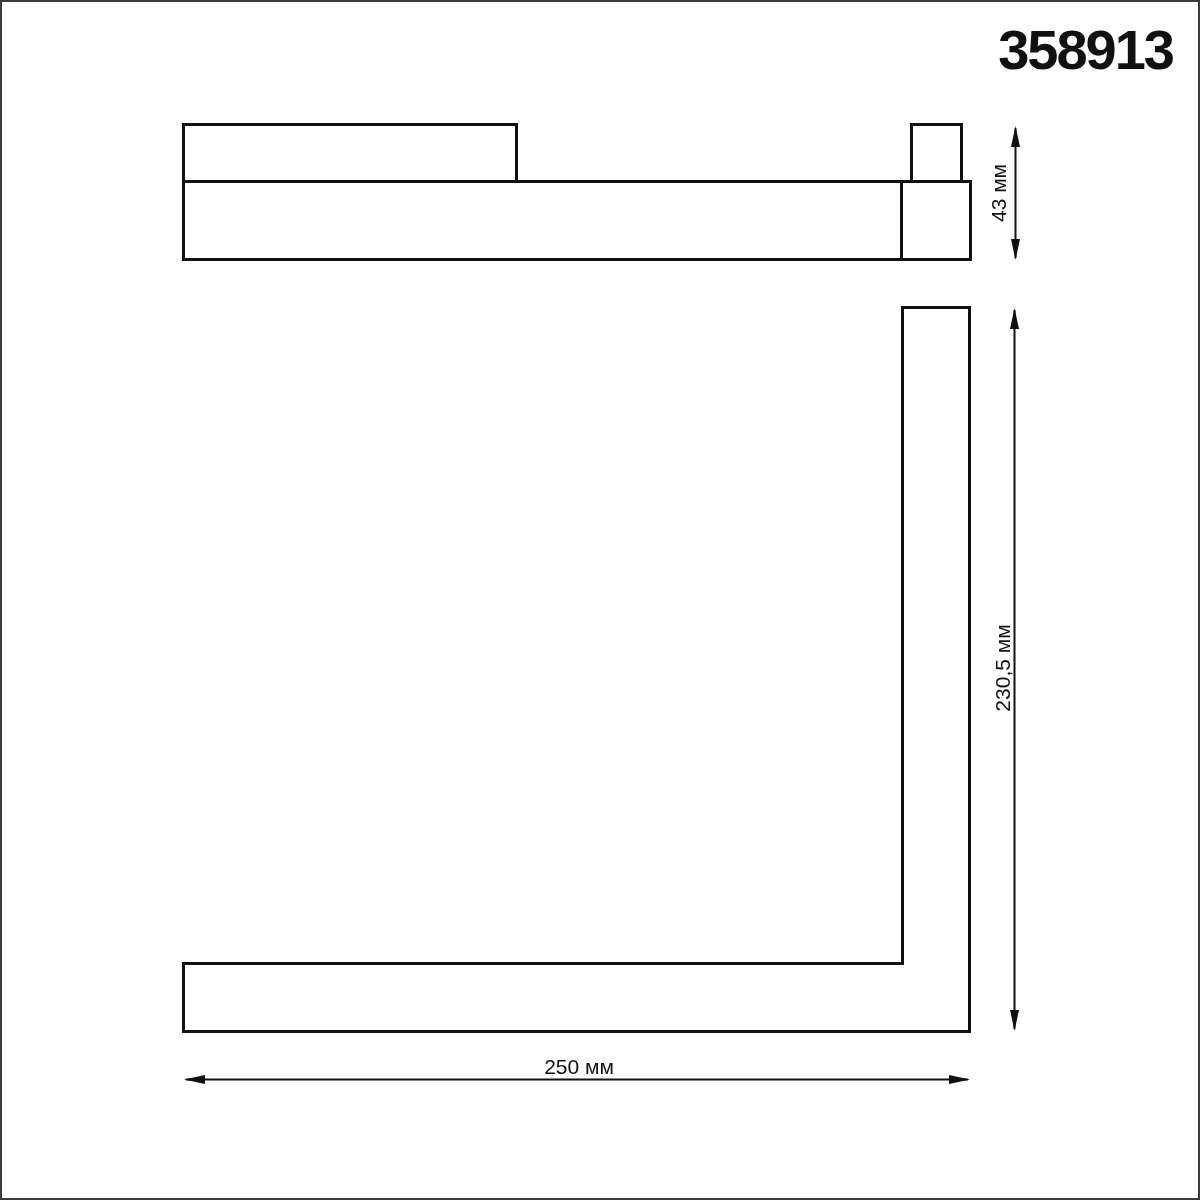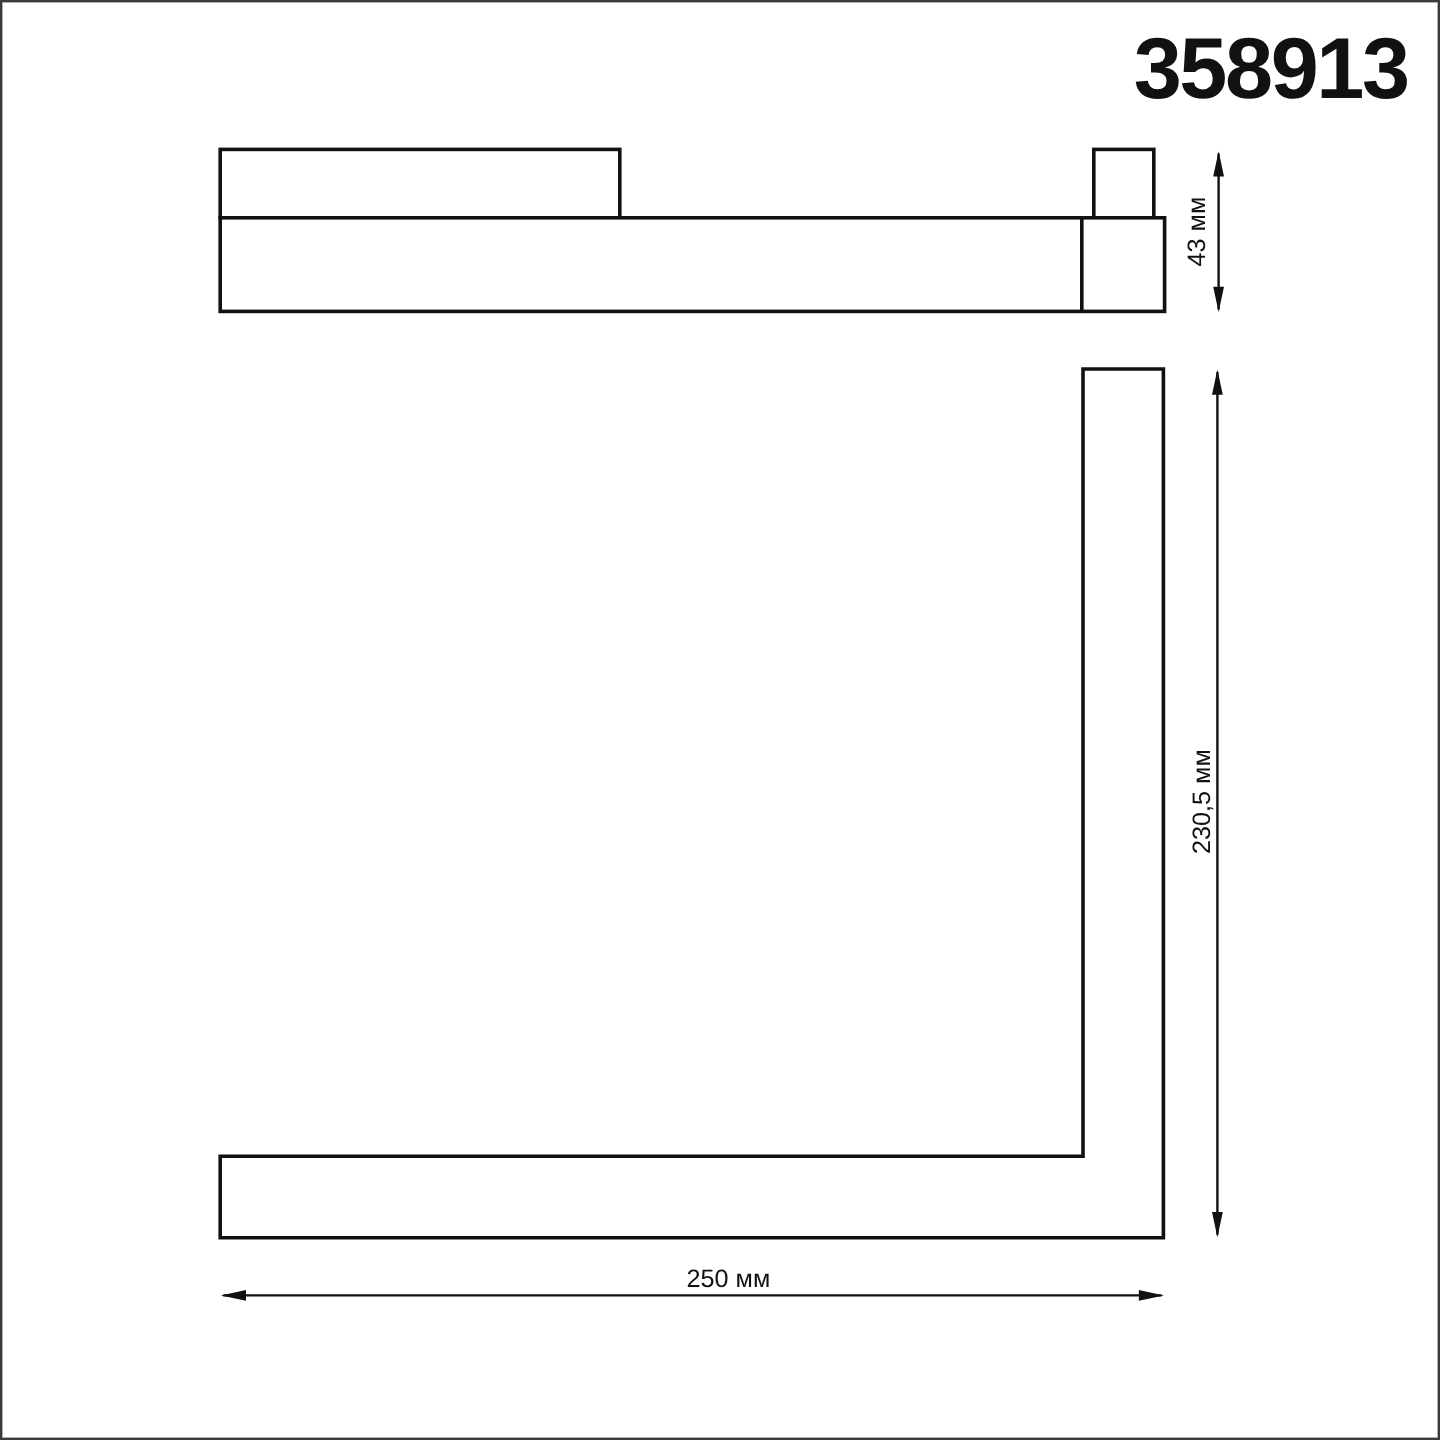--- a/index.html
+++ b/index.html
@@ -21,21 +21,21 @@
     position: absolute;
     left: 0;
     top: 0;
     width: 1200px;
     height: 1200px;
   }
   .product-code {
     position: absolute;
     top: 20px;
     right: 25px;
-    font-size: 72px;
+    font-size: 56px;
     font-weight: bold;
     line-height: 1;
     letter-spacing: -2px;
     color: #111111;
     white-space: nowrap;
   }
   .dim-label {
     position: absolute;
     font-size: 21px;
     line-height: 1;
@@ -85,15 +85,15 @@
 
       <polygon points="182,1077.5 203,1073 203,1082"></polygon>
       <polygon points="968,1077.5 947,1073 947,1082"></polygon>
     </g>
   </svg>
 
   <div class="dim-label vert" style="left:996px; top:191px;">43 мм</div>
 
   <div class="dim-label vert" style="left:1000px; top:666px;">230,5 мм</div>
 
-  <div class="dim-label horiz" style="left:577px; top:1064px;margin-left:28px;">250 мм</div>
+  <div class="dim-label horiz" style="left:577px; top:1064px;">250 мм</div>
 
 </div>
 
 </body></html>

